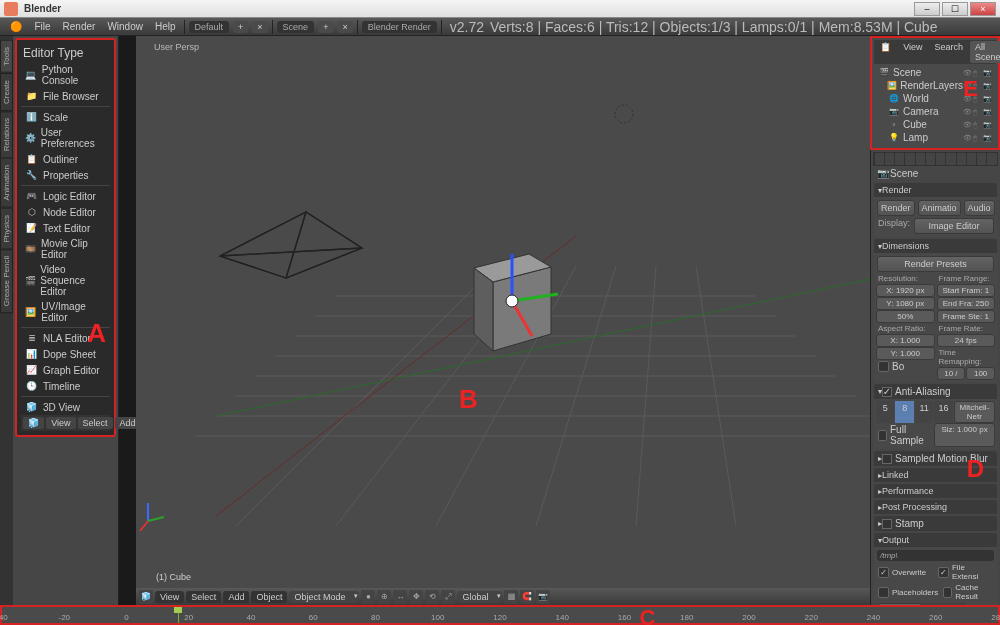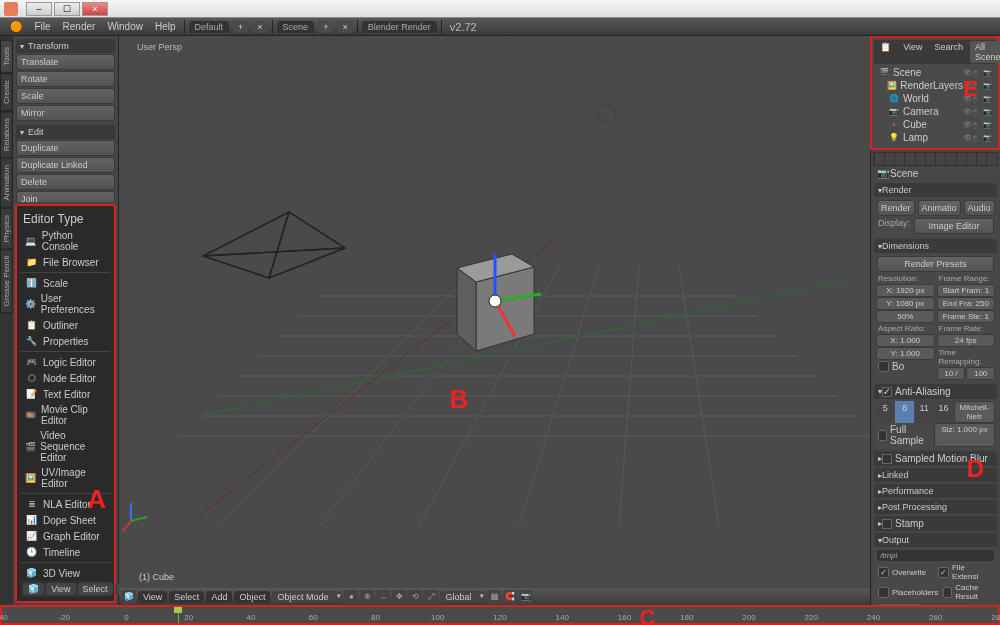--- a/index.html
+++ b/index.html
@@ -7,41 +7,41 @@
 .title-bar { background:linear-gradient(#f5f5f5,#e0e0e0); height:18px; display:flex; align-items:center; padding:0 4px; border-bottom:1px solid #888; }
 .title-bar .icon { width:14px; height:14px; background:#e87d5e; border-radius:2px; margin-right:6px; }
 .title-bar .title { flex:1; color:#333; font-weight:bold; }
 .title-bar .btn { width:26px; height:14px; margin-left:2px; background:linear-gradient(#eee,#ccc); border:1px solid #999; text-align:center; line-height:12px; font-size:9px; }
 .title-bar .close { background:linear-gradient(#e88,#c44); color:#fff; }
 .menu-bar { background:linear-gradient(#585858,#3a3a3a); height:18px; display:flex; align-items:center; padding:0 4px; color:#ccc; border-bottom:1px solid #222; }
 .menu-bar .mi { padding:0 6px; cursor:pointer; }
 .menu-bar .sep { width:1px; height:14px; background:#222; margin:0 2px; }
 .menu-bar .tab { background:#4a4a4a; padding:1px 5px; border-radius:3px; margin:0 2px; font-size:9px; }
 .menu-bar .field { background:#333; padding:1px 6px; border-radius:3px; margin:0 2px; font-size:9px; color:#aaa; }
-.menu-bar .stats { font-size:11px; color:#bbb; margin-left:6px; }
+.menu-bar .stats { font-size:14px; color:#bbb; margin-left:6px; }
 .main { display:flex; height:569px; }
 .left-col { width:106px; display:flex; flex-direction:column; background:#464646; border-right:1px solid #222; }
 .tool-panel { padding:3px; color:#ccc; overflow:hidden; }
 .panel-header { background:#3a3a3a; padding:2px 4px; border-radius:3px 3px 0 0; font-size:9px; color:#ccc; cursor:pointer; display:flex; align-items:center; }
 .panel-header::before { content:"▾"; margin-right:4px; font-size:8px; }
 .tool-btn { background:linear-gradient(#636363,#535353); border:1px solid #3a3a3a; padding:2px 4px; margin:1px 0; border-radius:3px; color:#ccc; font-size:9px; display:block; cursor:pointer; }
 .v-tabs { position:absolute; left:0; top:40px; display:flex; flex-direction:column; }
 .v-tab { background:#3a3a3a; color:#aaa; font-size:8px; padding:6px 1px; writing-mode:vertical-rl; transform:rotate(180deg); border:1px solid #222; cursor:pointer; }
 .v-tab.active { background:#464646; }
 
 .editor-menu { background:#2a2a2a; border:2px solid #d52222; border-radius:3px; padding:4px; margin:2px; position:relative; }
 .editor-menu-title { color:#ccc; font-size:12px; padding:2px; }
 .editor-item { display:flex; align-items:center; padding:2px 4px; color:#ccc; font-size:9px; cursor:pointer; }
 .editor-item .ei-icon { width:14px; height:12px; margin-right:4px; display:flex; align-items:center; justify-content:center; font-size:9px; }
 .editor-divider { height:1px; background:#444; margin:2px 0; }
 .mark-A { position:absolute; color:#e22; font-size:26px; font-weight:bold; bottom:86px; right:8px; pointer-events:none; }
 .editor-footer { display:flex; gap:2px; padding:2px; background:#333; }
 .editor-footer .fb { background:#444; padding:1px 5px; color:#ccc; font-size:9px; border-radius:2px; cursor:pointer; }
 
-.viewport { flex:1; position:relative; background:#4a4a4a; display:flex; flex-direction:column; }
+.viewport { flex:1; position:relative; background:#4a4a4a; display:flex; flex-direction:column;margin-left:17px; }
 .vp-area { flex:1; position:relative; overflow:hidden; }
 .user-persp { position:absolute; top:6px; left:18px; color:#bbb; font-size:9px; }
 .mark-B { position:absolute; color:#e22; font-size:26px; font-weight:bold; left:44%; top:63%; pointer-events:none; }
 svg.scene { width:100%; height:100%; }
 .object-name { position:absolute; left:20px; bottom:6px; color:#ccc; font-size:9px; }
 .vp-header { background:linear-gradient(#585858,#3a3a3a); height:17px; display:flex; align-items:center; padding:0 3px; gap:2px; }
 .vp-header .vb { background:#333; color:#ccc; padding:1px 5px; font-size:9px; border-radius:3px; cursor:pointer; }
 .vp-header .dd { background:#444; color:#ccc; padding:1px 8px 1px 5px; font-size:9px; border-radius:3px; cursor:pointer; position:relative; }
 .vp-header .dd::after { content:"▾"; position:absolute; right:2px; font-size:7px; }
 .vp-header .ib { width:14px; height:14px; background:#444; border-radius:2px; cursor:pointer; display:flex; align-items:center; justify-content:center; font-size:8px; color:#aaa; }
@@ -90,20 +90,21 @@
 .tl-tick { position:absolute; font-size:8px; color:#aaa; bottom:1px; transform:translateX(-50%); }
 .playhead { position:absolute; top:0; width:1px; height:100%; background:#6eb23f; }
 .playhead::before { content:""; position:absolute; left:-4px; top:0; width:8px; height:6px; background:#a4cc52; }
 .mark-C { position:absolute; color:#e22; font-size:22px; font-weight:bold; left:64%; top:-2px; pointer-events:none; }
 </style>
 </head>
 <body>
 
 <div class="title-bar">
   <div class="icon"></div>
+  <div class="title">Blender</div>
   <div class="btn">–</div>
   <div class="btn">☐</div>
   <div class="btn close">×</div>
 </div>
 
 <div class="menu-bar">
   <span class="mi">🟠</span>
   <span class="mi">File</span>
   <span class="mi">Render</span>
   <span class="mi">Window</span>
@@ -113,38 +114,26 @@
   <span class="tab">+</span>
   <span class="tab">×</span>
   <span class="sep"></span>
   <span class="field">Scene</span>
   <span class="tab">+</span>
   <span class="tab">×</span>
   <span class="sep"></span>
   <span class="field">Blender Render</span>
   <span class="sep"></span>
   <span class="stats">v2.72</span>
+  <span class="stats">Verts:8 | Faces:6 | Tris:12 | Objects:1/3 | Lamps:0/1 | Mem:8.53M | Cube</span>
 </div>
 
 <div class="main">
   <div style="width:13px;background:#333;"></div>
   <div class="left-col">
-    <div class="tool-panel">
-      <div class="panel-header">Transform</div>
-      <div class="tool-btn">Translate</div>
-      <div class="tool-btn">Rotate</div>
-      <div class="tool-btn">Scale</div>
-      <div class="tool-btn">Mirror</div>
-      <div class="panel-header" style="margin-top:4px">Edit</div>
-      <div class="tool-btn">Duplicate</div>
-      <div class="tool-btn">Duplicate Linked</div>
-      <div class="tool-btn">Delete</div>
-      <div class="tool-btn">Join</div>
-
-    </div>
 
     <div class="editor-menu">
       <div class="editor-menu-title">Editor Type</div>
       <div id="editor-items">
           <div class="editor-item">
             <span class="ei-icon">💻</span>
             <span>Python Console</span>
           </div>
           <div class="editor-item">
             <span class="ei-icon">📁</span>

